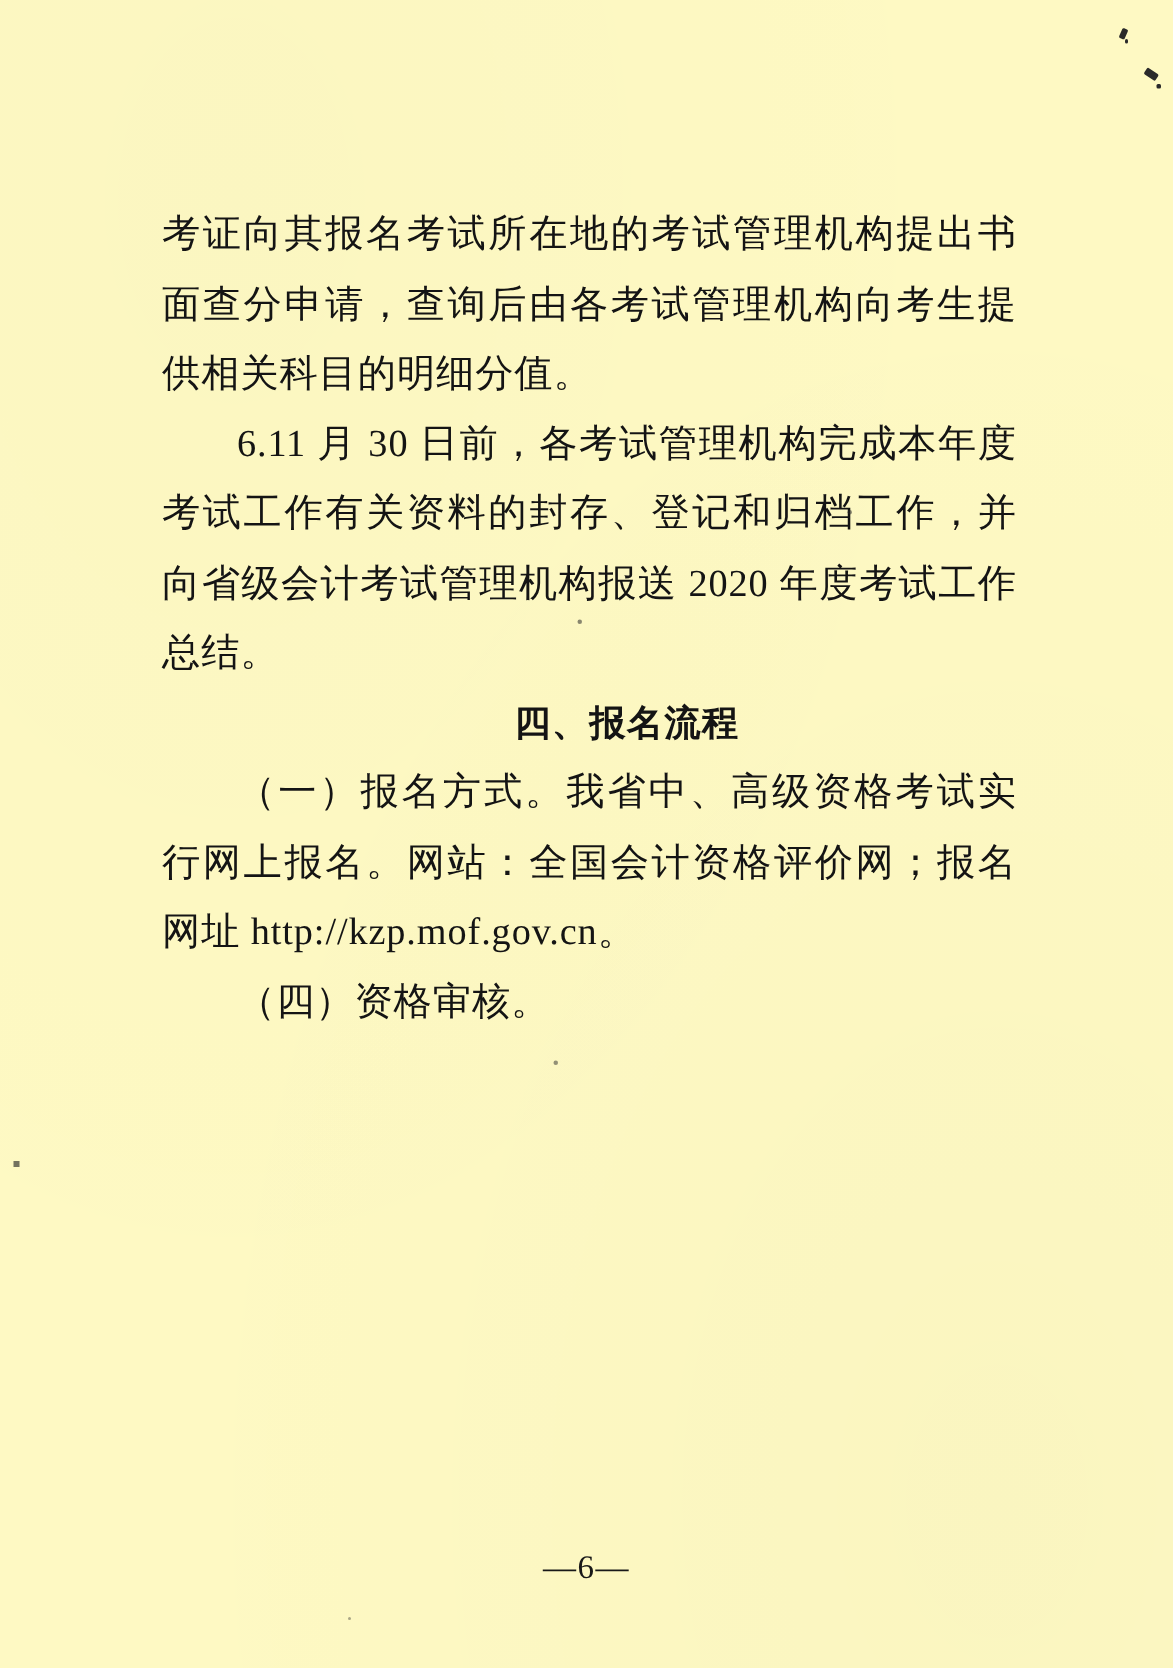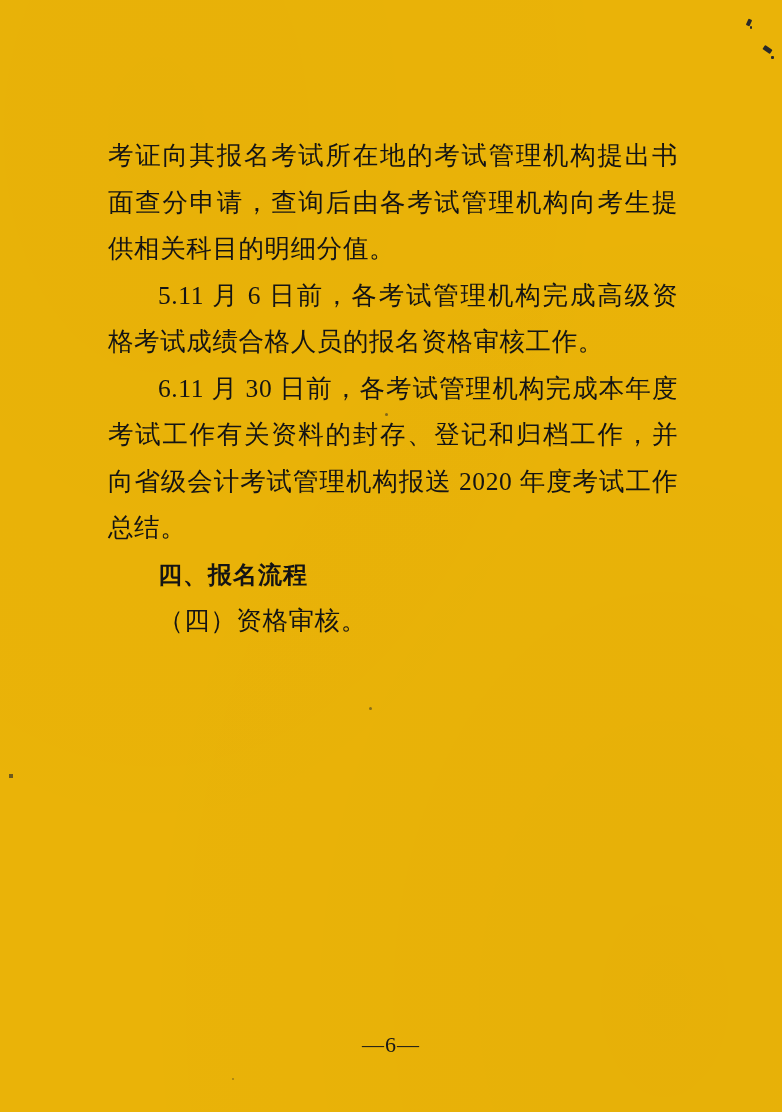--- a/index.html
+++ b/index.html
@@ -5,21 +5,21 @@
 <style>
   html, body {
     margin: 0;
     padding: 0;
     background: #ffffff;
   }
   .page {
     position: relative;
     width: 782px;
     height: 1112px;
-    background: #eab308;
+    background: #fef9c3;
     overflow: hidden;
     font-family: "Liberation Serif", "DejaVu Serif", serif;
     color: #1b1b1b;
   }
   
   .page::before {
     content: "";
     position: absolute;
     inset: 0;
     background:
@@ -47,21 +47,21 @@
   }
   .para.indent {
     text-indent: 50px;
   }
   .para.heading {
     font-family: "DejaVu Sans", "Liberation Sans", sans-serif;
     font-weight: bold;
     font-size: 24px;
     letter-spacing: 1px;
     text-indent: 50px;
-    text-align: left;
+    text-align: center;
   }
   .page-number {
     position: absolute;
     left: 0;
     right: 0;
     top: 1032px;
     text-align: center;
     font-size: 22px;
     font-family: "Liberation Serif", "DejaVu Serif", serif;
     letter-spacing: 1px;
@@ -86,26 +86,26 @@
 </style>
 </head>
 <body>
 
 <div class="page">
 
   <div class="body-text">
 
     <p class="para">考证向其报名考试所在地的考试管理机构提出书面查分申请，查询后由各考试管理机构向考生提供相关科目的明细分值。</p>
 
-    <p class="para indent">5.11 月 6 日前，各考试管理机构完成高级资格考试成绩合格人员的报名资格审核工作。</p>
 
     <p class="para indent">6.11 月 30 日前，各考试管理机构完成本年度考试工作有关资料的封存、登记和归档工作，并向省级会计考试管理机构报送 2020 年度考试工作总结。</p>
 
     <p class="para heading">四、报名流程</p>
 
+    <p class="para indent">（一）报名方式。我省中、高级资格考试实行网上报名。网站：全国会计资格评价网；报名网址 http://kzp.mof.gov.cn。</p>
 
 
 
     <p class="para indent">（四）资格审核。</p>
 
   </div>
 
   <div class="page-number">—6—</div>
 
   <span class="speck s1"></span>

